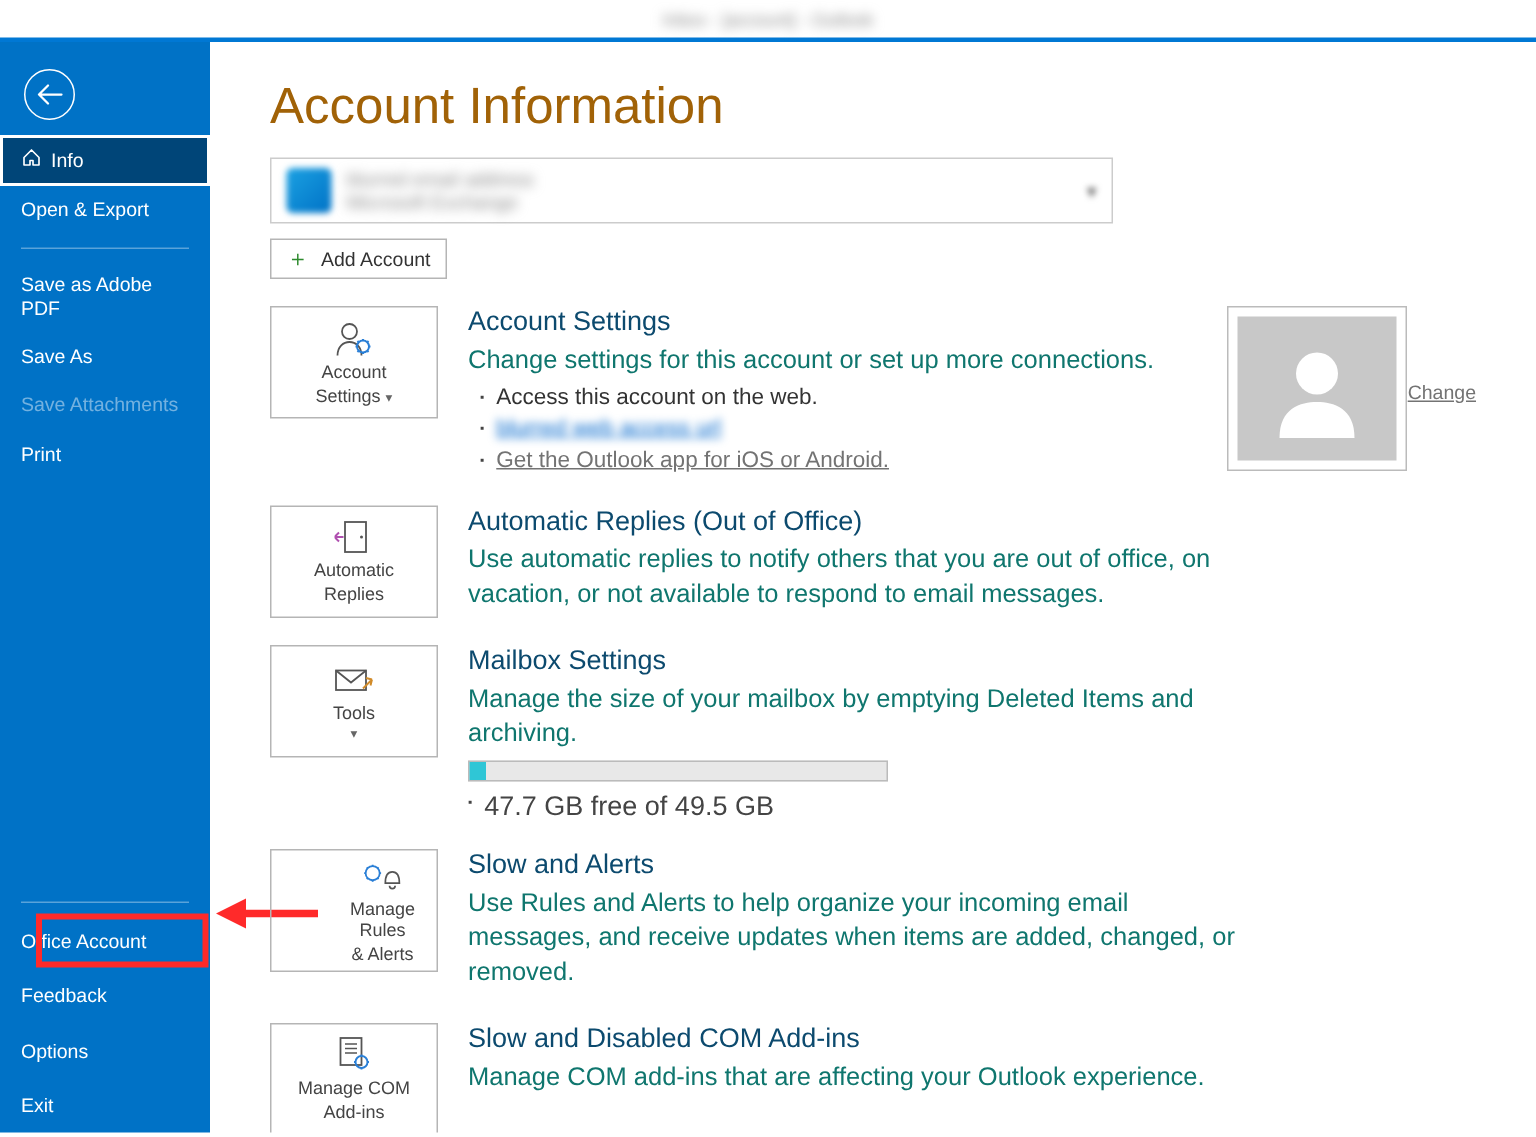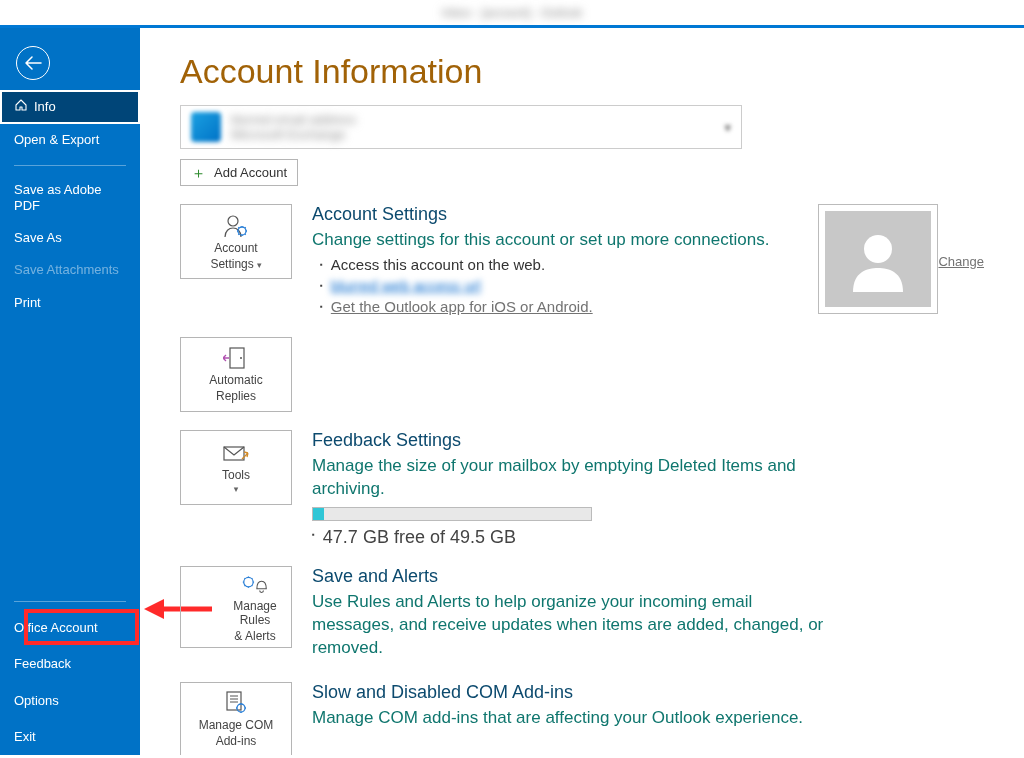--- a/index.html
+++ b/index.html
@@ -331,37 +331,41 @@
         <span class="icon-wrap">
           <svg width="26" height="26" viewBox="0 0 26 26" fill="none">
             <rect x="7" y="3" width="14" height="20" stroke="#555" stroke-width="1.2"></rect>
             <circle cx="18" cy="13" r="1" fill="#555"></circle>
             <path d="M6 13 H0 M3 10 L0 13 L3 16" stroke="#b050b0" stroke-width="1.3"></path>
           </svg>
         </span>
         <span>Automatic</span>
         <span>Replies</span>
       </div>
+      <div class="section-body">
+        <h2>Automatic Replies (Out of Office)</h2>
+        <p>Use automatic replies to notify others that you are out of office, on vacation, or not available to respond to email messages.</p>
+      </div>
     </div>
 
     
     <div class="section">
       <div class="tile-btn">
         <span class="icon-wrap">
           <svg width="28" height="24" viewBox="0 0 28 24" fill="none">
             <rect x="2" y="6" width="20" height="13" stroke="#555" stroke-width="1.2"></rect>
             <path d="M2 6 L12 14 L22 6" stroke="#555" stroke-width="1.2"></path>
             <path d="M20 18 L26 12 M26 12 L22 11 M26 12 L25 16" stroke="#d18b2a" stroke-width="1.3"></path>
           </svg>
         </span>
         <span>Tools</span>
         <span class="caret-down">▾</span>
       </div>
       <div class="section-body">
-        <h2>Feedback Settings</h2>
+        <h2>Mailbox Settings</h2>
         <p>Manage the size of your mailbox by emptying Deleted Items and archiving.</p>
         <div class="mailbox-bar">
             <div class="fill"></div>
           </div>
         <div class="mailbox-free">47.7 GB free of 49.5 GB</div>
       </div>
     </div>
 
     
     <div class="section">
@@ -371,21 +375,21 @@
             <circle cx="9" cy="10" r="5" stroke="#2a7fd6" stroke-width="1.3"></circle>
             <path d="M9 5v-1M9 16v-1M14 10h1M3 10h1M12.5 6.5l.7-.7M5.5 13.5l-.7.7M12.5 13.5l.7.7M5.5 6.5l-.7-.7" stroke="#2a7fd6" stroke-width="1.3"></path>
             <path d="M18 17 C18 11 20 9 23 9 C26 9 28 11 28 17 H18 Z" stroke="#555" stroke-width="1.2"></path>
             <path d="M21 19 a2 2 0 0 0 4 0" stroke="#555" stroke-width="1.2"></path>
           </svg>
         </span>
         <span>Manage Rules</span>
         <span>&amp; Alerts</span>
       </div>
       <div class="section-body">
-        <h2>Save and Alerts</h2>
+        <h2>Slow and Alerts</h2>
         <p>Use Rules and Alerts to help organize your incoming email messages, and receive updates when items are added, changed, or removed.</p>
       </div>
     </div>
 
     
     <div class="section">
       <div class="tile-btn">
         <span class="icon-wrap">
           <svg width="26" height="26" viewBox="0 0 26 26" fill="none">
             <rect x="4" y="2" width="14" height="18" stroke="#555" stroke-width="1.2"></rect>

